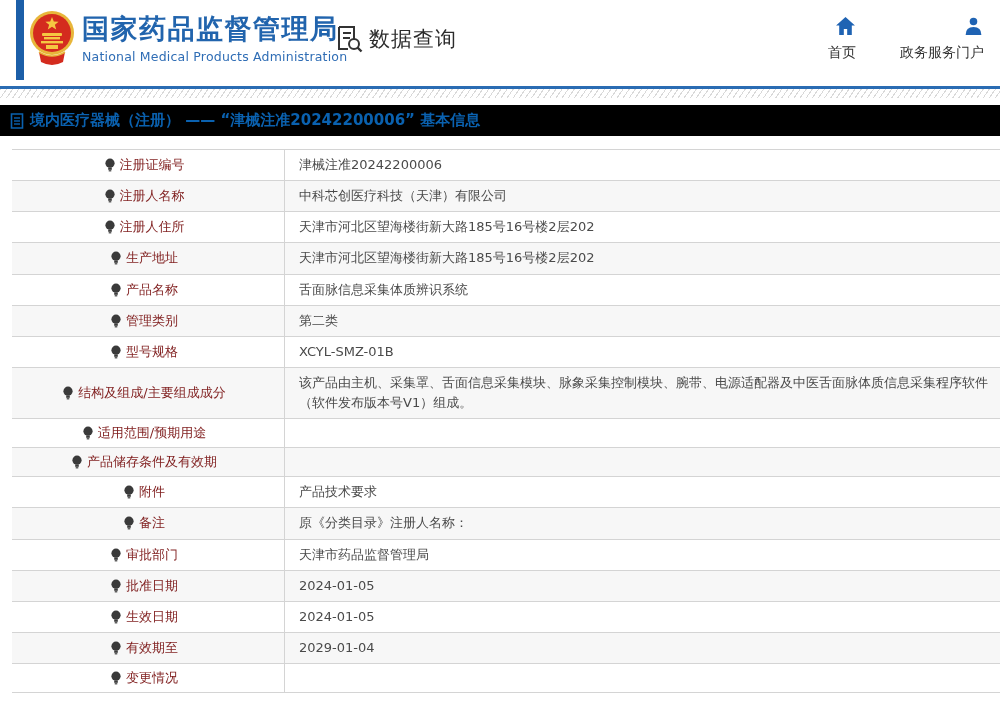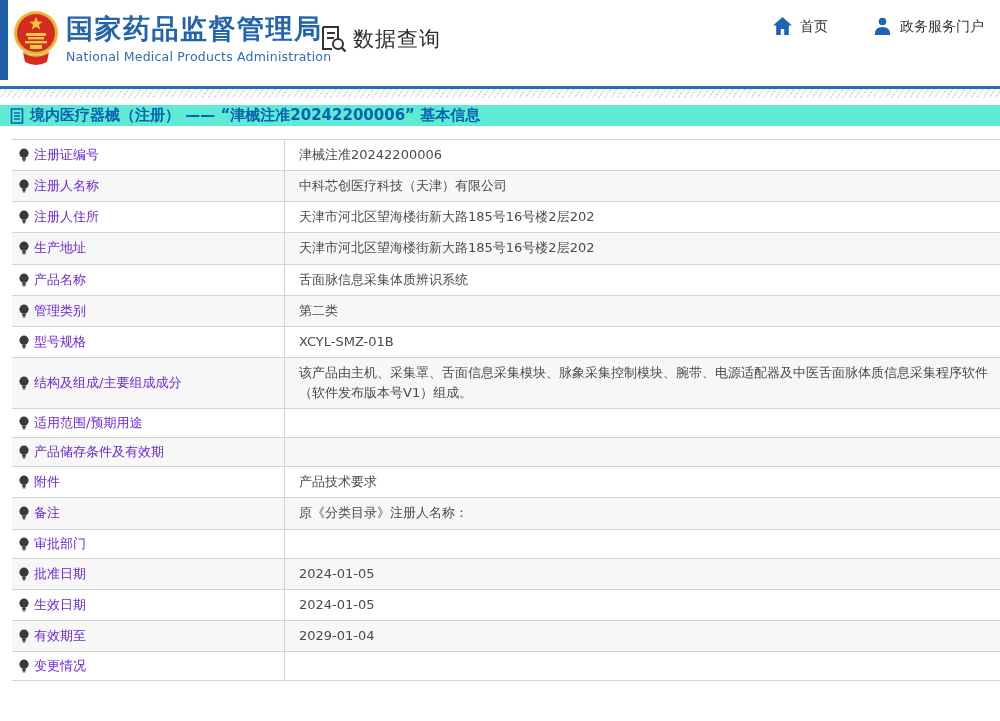--- a/index.html
+++ b/index.html
@@ -6,69 +6,69 @@
   html,body { width:1000px; }
   body {
     height:721px;
     font-family:"DejaVu Sans","Liberation Sans",sans-serif;
     background:#ffffff;
     position:relative;
     overflow:hidden;
   }
 
   
-  .header { position:relative; height:86px; background:#fff; }
+  .header { position:relative; height:86px; background:#fff;margin-left:16px; }
   .header-stripe { position:absolute; left:0; top:0; width:8px; height:80px; background:#1c5fa8; }
   .emblem { position:absolute; left:13px; top:8px; width:46px; height:58px; }
   .org-block { position:absolute; left:66px; top:13px; }
   .org-zh { font-size:27px; font-weight:bold; color:#2164ad; letter-spacing:1.5px; line-height:1.2; }
   .org-en { font-size:12.5px; color:#2f6db5; margin-top:4px; letter-spacing:0.2px; }
   .dataquery { position:absolute; left:318px; top:24px; display:flex; align-items:center; gap:5px; }
   .dataquery-icon { width:30px; height:30px; }
   .dataquery-label { font-size:21px; color:#2b2b2b; letter-spacing:1px;text-align:right; }
   .header-nav { position:absolute; right:16px; top:16px; display:flex; gap:44px; }
-  .nav-item { display:flex; flex-direction:row; align-items:center; gap:7px; cursor:pointer; }
+  .nav-item { display:flex; flex-direction:column; align-items:flex-end; gap:7px; cursor:pointer; }
   .nav-item svg { width:21px; height:21px; }
   .nav-label { font-size:14px; color:#333; }
 
   
   .blue-line { height:3px; background:#2a6cb3; }
   .hatch {
     height:9px;
     background:repeating-linear-gradient(125deg,#d9d9d9 0 1px,transparent 1px 5px);
   }
   .gap-white { height:7px; background:#fff; }
 
   
   .breadcrumb {
-    height:21px; background:#5eead4;
+    height:31px; background:#000000;
     display:flex; align-items:center; gap:6px;
     padding-left:10px;
     font-size:15px; color:#0a61af; font-weight:bold;
   }
   .breadcrumb svg { width:14px; height:16px; flex-shrink:0; }
 
   .table-gap { height:13px; background:#fff; }
 
   
   .info-table {
     margin-left:12px;
     width:988px;
     border-top:1px solid #d4d4d4;
     font-size:13px;
   }
   .t-row { display:flex; border-bottom:1px solid #d4d4d4; min-height:28px; background:#fff; }
   .t-row:nth-of-type(even) { background:#f7f7f7; }
   .label-cell {
     width:273px; flex-shrink:0;
-    display:flex; align-items:center; justify-content:flex-start; gap:4px;
+    display:flex; align-items:center; justify-content:center; gap:4px;
     text-align:right;
     padding:5px 14px 5px 6px;
     border-right:1px solid #d4d4d4;
-    color:#6d28d9;
+    color:#7f1d1d;
   }
   .value-cell {
     flex:1;
     display:flex; align-items:center;
     padding:5px 12px 5px 14px;
     color:#4a4a4a;
     line-height:1.55;
   }
   .bulb { width:12px; height:14px; display:inline-flex; }
 </style>
@@ -335,20 +335,23 @@
       <div class="label-cell">
         <span class="bulb" hidden="">
           <svg viewBox="0 0 12 14" width="12" height="14">
             <circle cx="6" cy="5.2" r="4.6" fill="#3a3a3a"></circle>
             <rect x="4.2" y="9.6" width="3.6" height="2.2" fill="#3a3a3a"></rect>
             <rect x="4.7" y="12.2" width="2.6" height="1.2" fill="#3a3a3a"></rect>
           </svg>
         </span>
         <span>审批部门</span>
       </div>
+      <div class="value-cell">
+        <span>天津市药品监督管理局</span>
+      </div>
     </div>
 
     <div class="t-row">
       <div class="label-cell">
         <span class="bulb" hidden="">
           <svg viewBox="0 0 12 14" width="12" height="14">
             <circle cx="6" cy="5.2" r="4.6" fill="#3a3a3a"></circle>
             <rect x="4.2" y="9.6" width="3.6" height="2.2" fill="#3a3a3a"></rect>
             <rect x="4.7" y="12.2" width="2.6" height="1.2" fill="#3a3a3a"></rect>
           </svg>

